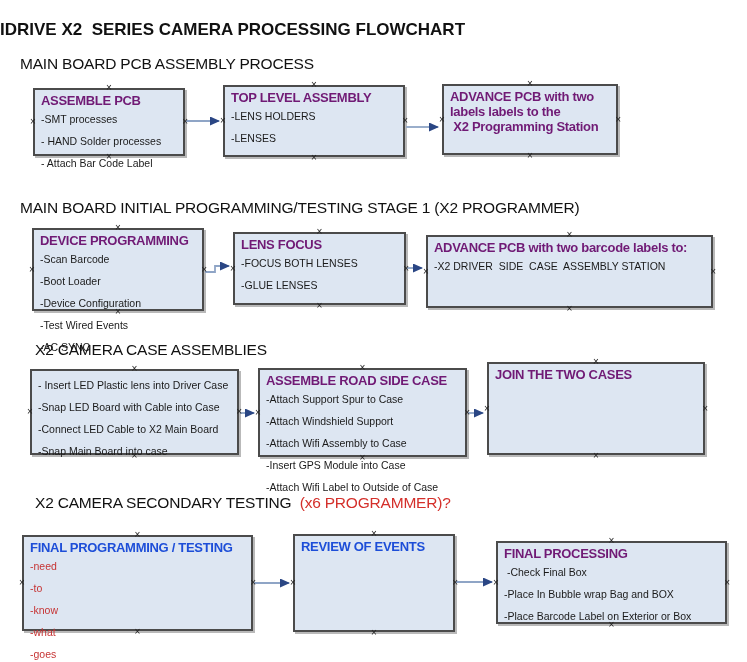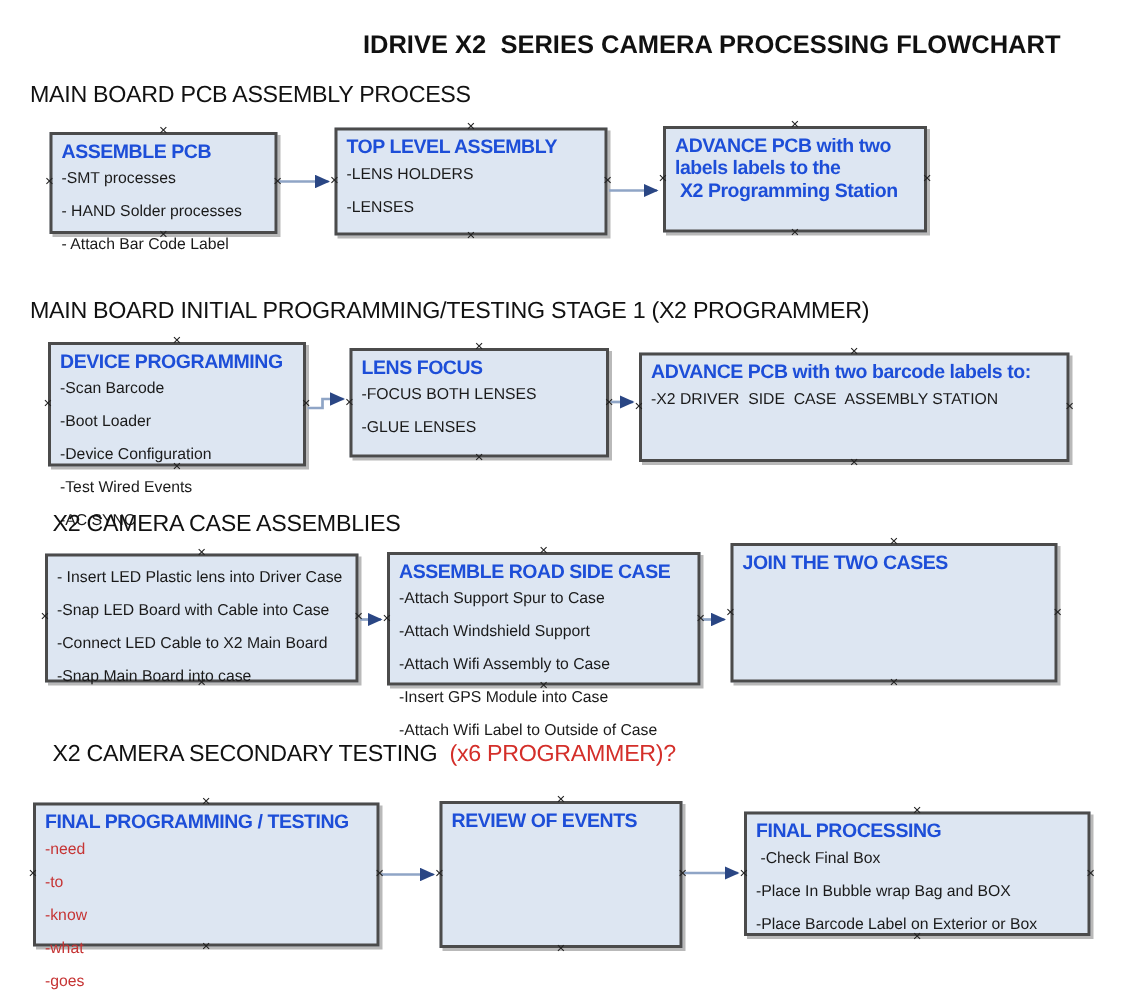--- a/index.html
+++ b/index.html
@@ -4,37 +4,37 @@
 <style>
   html,body { margin:0; padding:0; background:#ffffff; }
   #stage {
     position:relative; width:747px; height:662px;
     background:#ffffff; overflow:hidden;
     font-family:"Liberation Sans","DejaVu Sans",sans-serif;
     color:#1a1a1a;
   }
   .page-title {
     position:absolute; left:0; top:20px; width:707px;
-    text-align:right; font-size:17px; font-weight:bold;
+    text-align:left; font-size:17px; font-weight:bold;
     white-space:pre-wrap; color:#111;
   }
   .section-header {
     position:absolute; font-size:15.5px; font-weight:normal;
     white-space:pre-wrap; color:#111; letter-spacing:-0.2px;
   }
   .section-header .red-part { color:#d42f2a; }
   .flow-box {
     position:absolute; box-sizing:border-box;
     background:#dde6f2; border:2px solid #4b4b4b;
     box-shadow:2px 2px 0 #b9b9b9;
     padding:3px 6px 2px 6px; overflow:visible;
   }
   .box-title {
     font-size:13px; font-weight:bold; letter-spacing:-0.3px;
-    line-height:15px; white-space:pre-wrap; color:#1d4ed8;
+    line-height:15px; white-space:pre-wrap; color:#701a75;
   }
   .box-items {
     font-size:10.5px; line-height:22px;
     white-space:pre-wrap; color:#1a1a1a;
   }
   .flow-box.red .box-title, .flow-box.red .box-items { color:#c63434; }
   .flow-box.red .box-title { color:#1d4ed8; }
   .anchor {
     position:absolute; font-size:10px; line-height:6px;
     color:#222; pointer-events:none; z-index:3;

